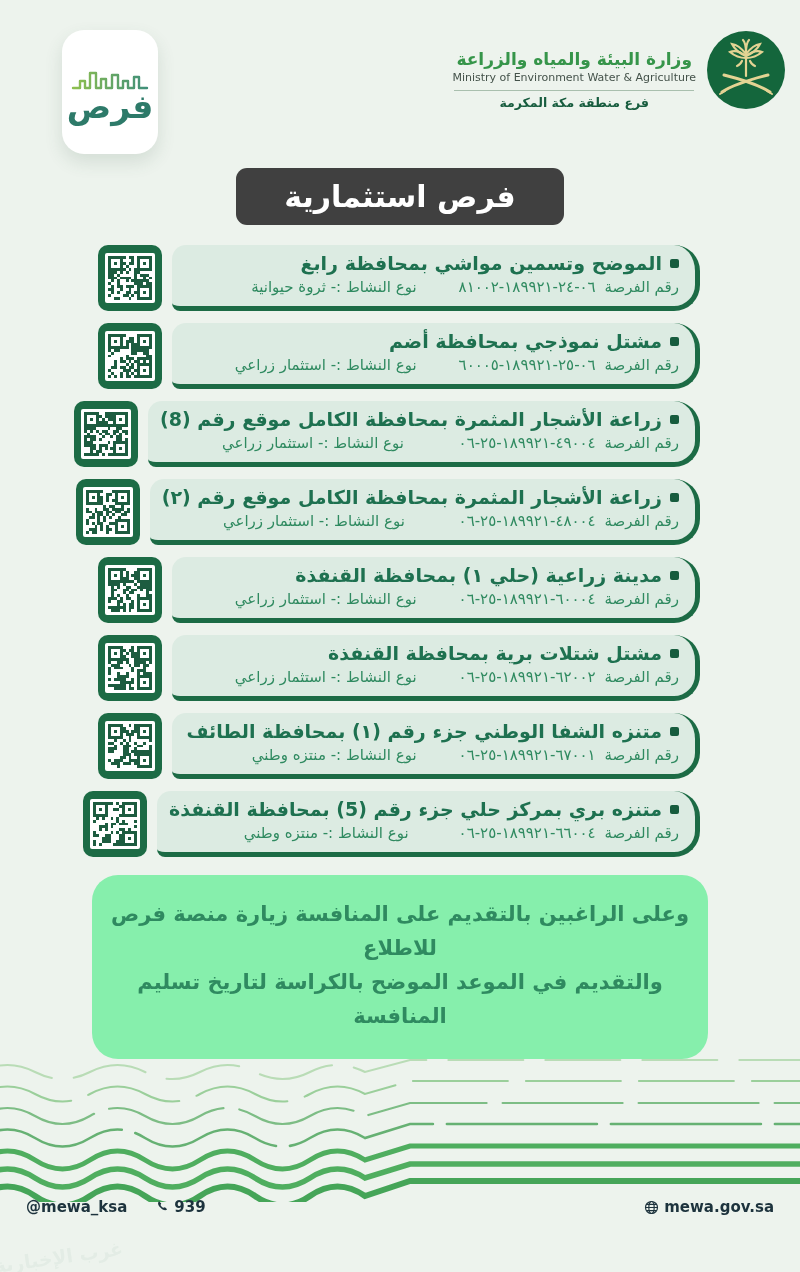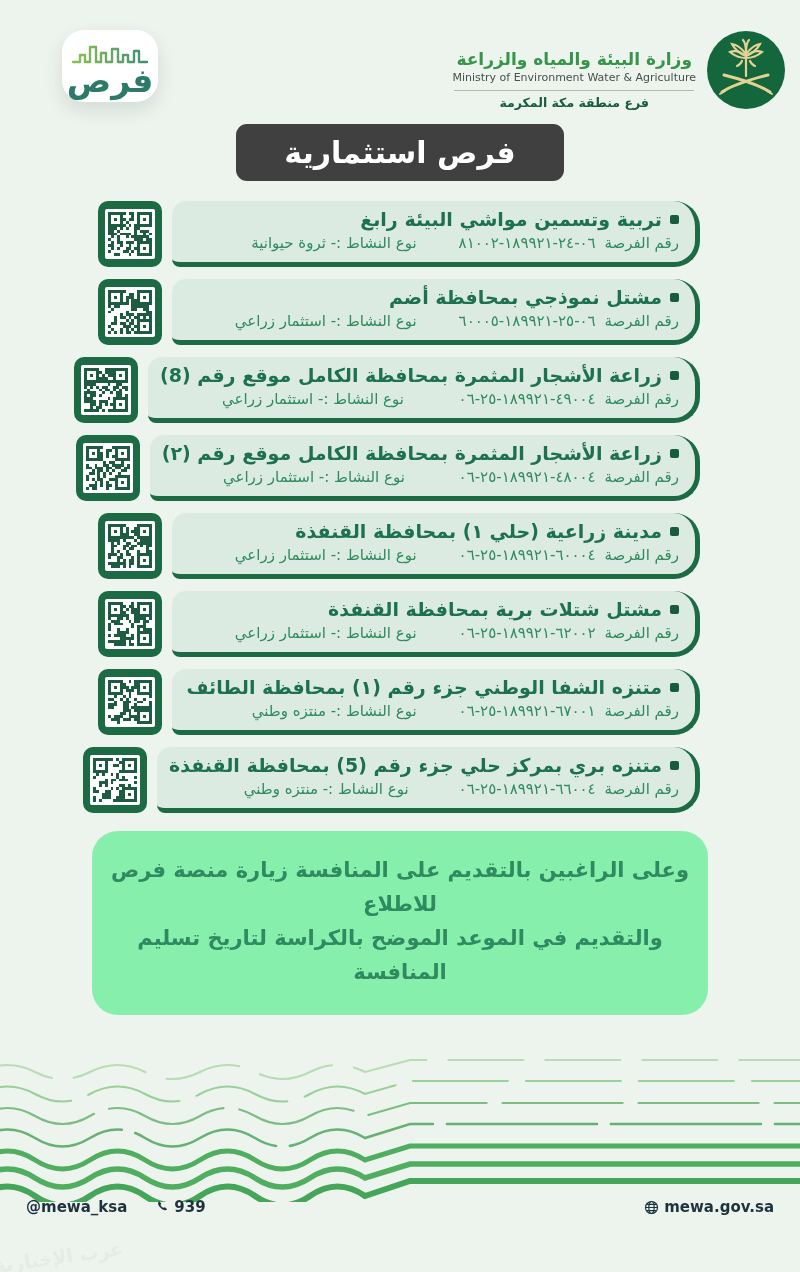--- a/index.html
+++ b/index.html
@@ -1,20 +1,20 @@
 <!DOCTYPE html>
 <html lang="ar"><head>
 <meta charset="utf-8">
 <style>
   html,body{margin:0;padding:0;}
   .page{width:800px;height:1272px;background:#edf3ed;position:relative;overflow:hidden;
         font-family:"DejaVu Sans",sans-serif;}
   
   .header{display:flex;justify-content:space-between;align-items:flex-start;padding:30px 14px 0 62px;}
-  .app-logo{width:96px;height:72px;background:#ffffff;border-radius:22px;
+  .app-logo{width:96px;height:124px;background:#ffffff;border-radius:22px;
             box-shadow:0 8px 18px rgba(60,90,70,.14);display:flex;flex-direction:column;
             align-items:center;justify-content:center;}
   .app-logo .skyline{margin-bottom:-2px;}
   .app-logo .app-word{color:#2d7a69;font-size:33px;font-weight:bold;line-height:1;}
   .ministry{display:flex;align-items:flex-end;gap:10px;}
   .ministry-text{text-align:center;margin-top:14px;direction:rtl;}
   .m-ar{color:#36954a;font-size:17px;font-weight:bold;}
   .m-en{color:#44524a;font-size:11px;margin-top:2px;direction:ltr;}
   .m-divider{border-top:1px solid #a9bfae;margin:6px 2px 4px;}
   .m-branch{color:#175c3e;font-weight:bold;font-size:12.5px;}
@@ -104,21 +104,21 @@
 
   <div class="banner">فرص استثمارية</div>
 
 
   <div class="list">
 
     <div class="item">
       <div class="bar">
         <div class="title-line">
             <span class="bullet"></span>
-          <span class="title">تربية وتسمين مواشي البيئة رابغ</span>
+          <span class="title">الموضح وتسمين مواشي بمحافظة رابغ</span>
           </div>
         <div class="detail-line">
           <span class="opp"><span>رقم الفرصة </span><span class="num">٨١٠٠٢-١٨٩٩٢١-٢٤-٠٦</span></span>
           <span class="type"><span>نوع النشاط :- </span><span>ثروة حيوانية</span></span>
         </div>
       </div>
       <div class="qr">
           <div class="qr-grid">
             <div class="m"></div>
             <div class="m"></div>

